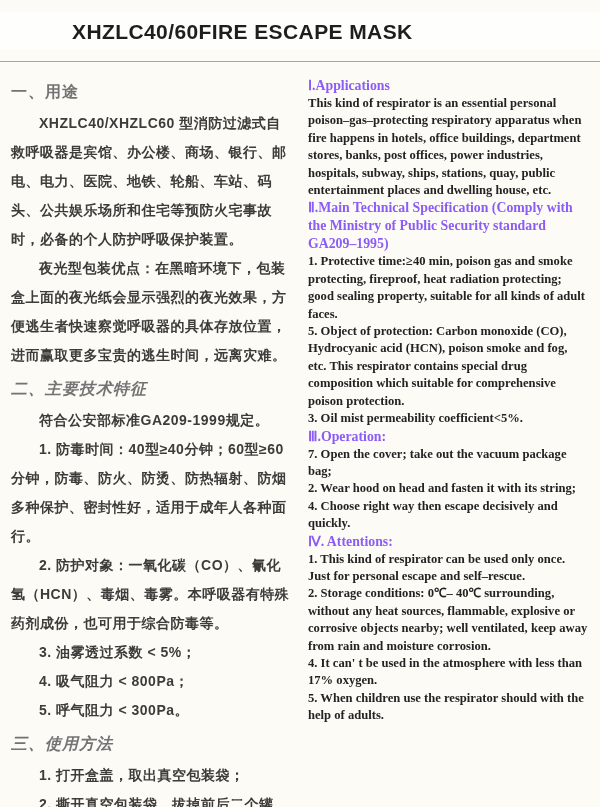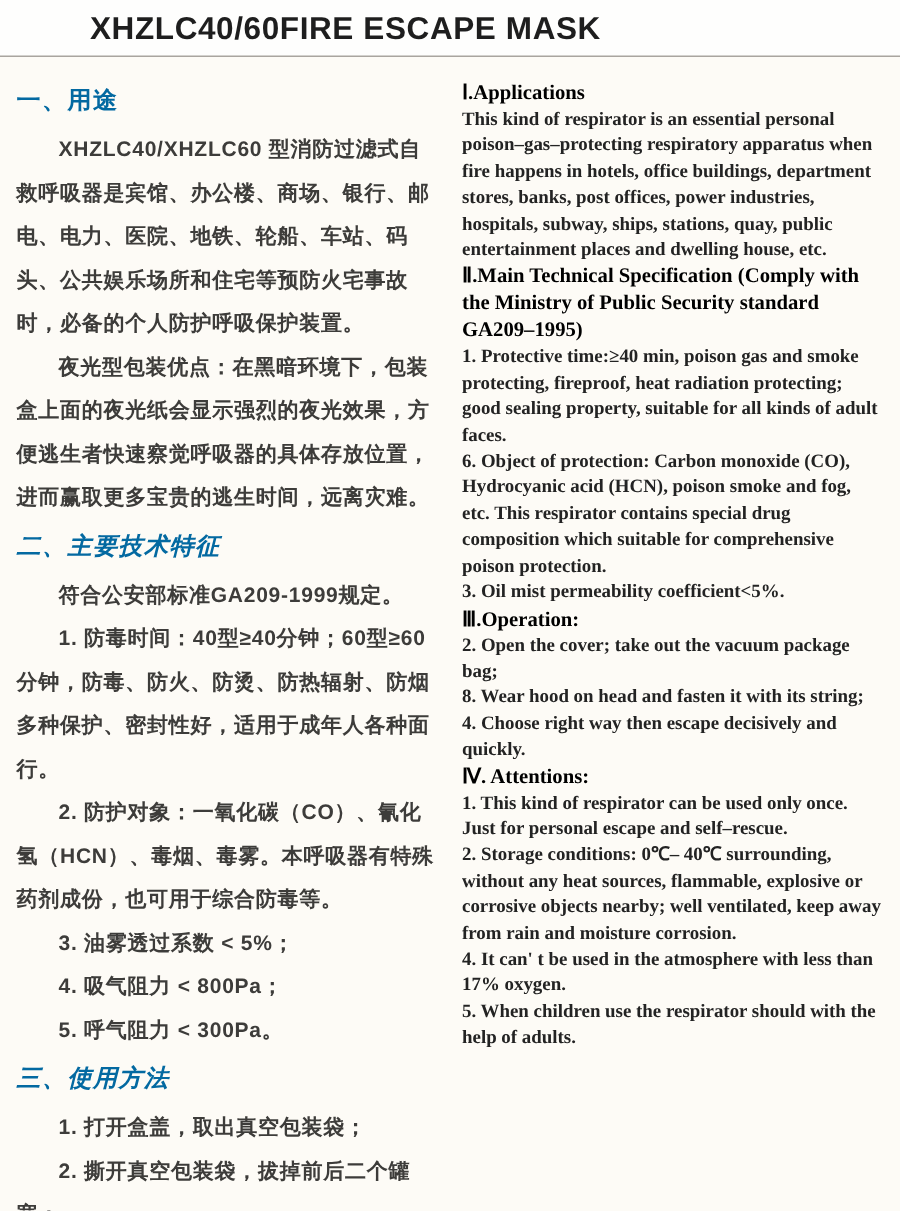--- a/index.html
+++ b/index.html
@@ -7,21 +7,21 @@
     width: 600px;
     height: 807px;
     background: #fdfbf6;
     overflow: hidden;
     font-family: "Liberation Sans", sans-serif;
   }
   .page { width: 600px; height: 807px; box-sizing: border-box; }
 
   header { background: #fefefd; }
   h1.doc-title {
-    margin: 0;
+    margin: 12px;
     padding: 8px 0 5px 60px;
     font-size: 21px;
     font-weight: 700;
     letter-spacing: 0.4px;
     color: #1e1e1e;
     font-family: "Liberation Sans", sans-serif;
   }
   .divider {
     height: 0;
     border-top: 1px solid #a9a59f;
@@ -43,21 +43,21 @@
     line-height: 29px;
     font-weight: 600;
     letter-spacing: 0.5px;
     font-family: "Liberation Sans", sans-serif;
   }
   .col-left h2 {
     margin: 0;
     font-size: 16px;
     line-height: 30px;
     font-weight: 700;
-    color: #0369a1;
+    color: #737373;
     letter-spacing: 1px;
   }
   .col-left h2 + p { margin-top: 2px; }
   .col-left h2:not(:first-child) { margin-top: 4px; font-style: italic; }
   .col-left p {
     margin: 0;
     text-indent: 2em;
   }
 
   
@@ -68,21 +68,21 @@
     font-family: "Liberation Serif", serif;
     font-size: 12.6px;
     line-height: 17.4px;
     font-weight: 700;
   }
   .col-right h2 {
     margin: 0;
     font-size: 13.8px;
     line-height: 18px;
     font-weight: 700;
-    color: #000000;
+    color: #8b5cf6;
     font-family: "Liberation Serif", serif;
   }
   .col-right p { margin: 0; }
 </style>
 </head>
 <body>
 
 <div class="page">
   <header>
     <h1 class="doc-title">XHZLC40/60FIRE ESCAPE MASK</h1>
@@ -103,25 +103,25 @@
         <p>5. 呼气阻力 &lt; 300Pa。</p>
         <h2>三、使用方法</h2>
         <p>1. 打开盒盖，取出真空包装袋；</p>
         <p>2. 撕开真空包装袋，拔掉前后二个罐塞；</p>
       </section>
     <section class="col-right" id="right-col">
         <h2>Ⅰ.Applications</h2>
         <p>This kind of respirator is an essential personal poison–gas–protecting respiratory apparatus when fire happens in hotels, office buildings, department stores, banks, post offices, power industries, hospitals, subway, ships, stations, quay, public entertainment places and dwelling house, etc.</p>
         <h2>Ⅱ.Main Technical Specification (Comply with the Ministry of Public Security standard GA209–1995)</h2>
         <p>1. Protective time:≥40 min, poison gas and smoke protecting, fireproof, heat radiation protecting; good sealing property, suitable for all kinds of adult faces.</p>
-        <p>6. Object of protection: Carbon monoxide (CO), Hydrocyanic acid (HCN), poison smoke and fog, etc. This respirator contains special drug composition which suitable for comprehensive poison protection.</p>
+        <p>5. Object of protection: Carbon monoxide (CO), Hydrocyanic acid (HCN), poison smoke and fog, etc. This respirator contains special drug composition which suitable for comprehensive poison protection.</p>
         <p>3. Oil mist permeability coefficient&lt;5%.</p>
         <h2>Ⅲ.Operation:</h2>
-        <p>2. Open the cover; take out the vacuum package bag;</p>
-        <p>8. Wear hood on head and fasten it with its string;</p>
+        <p>7. Open the cover; take out the vacuum package bag;</p>
+        <p>2. Wear hood on head and fasten it with its string;</p>
         <p>4. Choose right way then escape decisively and quickly.</p>
         <h2>Ⅳ. Attentions:</h2>
         <p>1. This kind of respirator can be used only once. Just for personal escape and self–rescue.</p>
         <p>2. Storage conditions: 0℃– 40℃ surrounding, without any heat sources, flammable, explosive or corrosive objects nearby; well ventilated, keep away from rain and moisture corrosion.</p>
         <p>4. It can' t be used in the atmosphere with less than 17% oxygen.</p>
         <p>5. When children use the respirator should with the help of adults.</p>
       </section>
   </main>
 </div>
 

